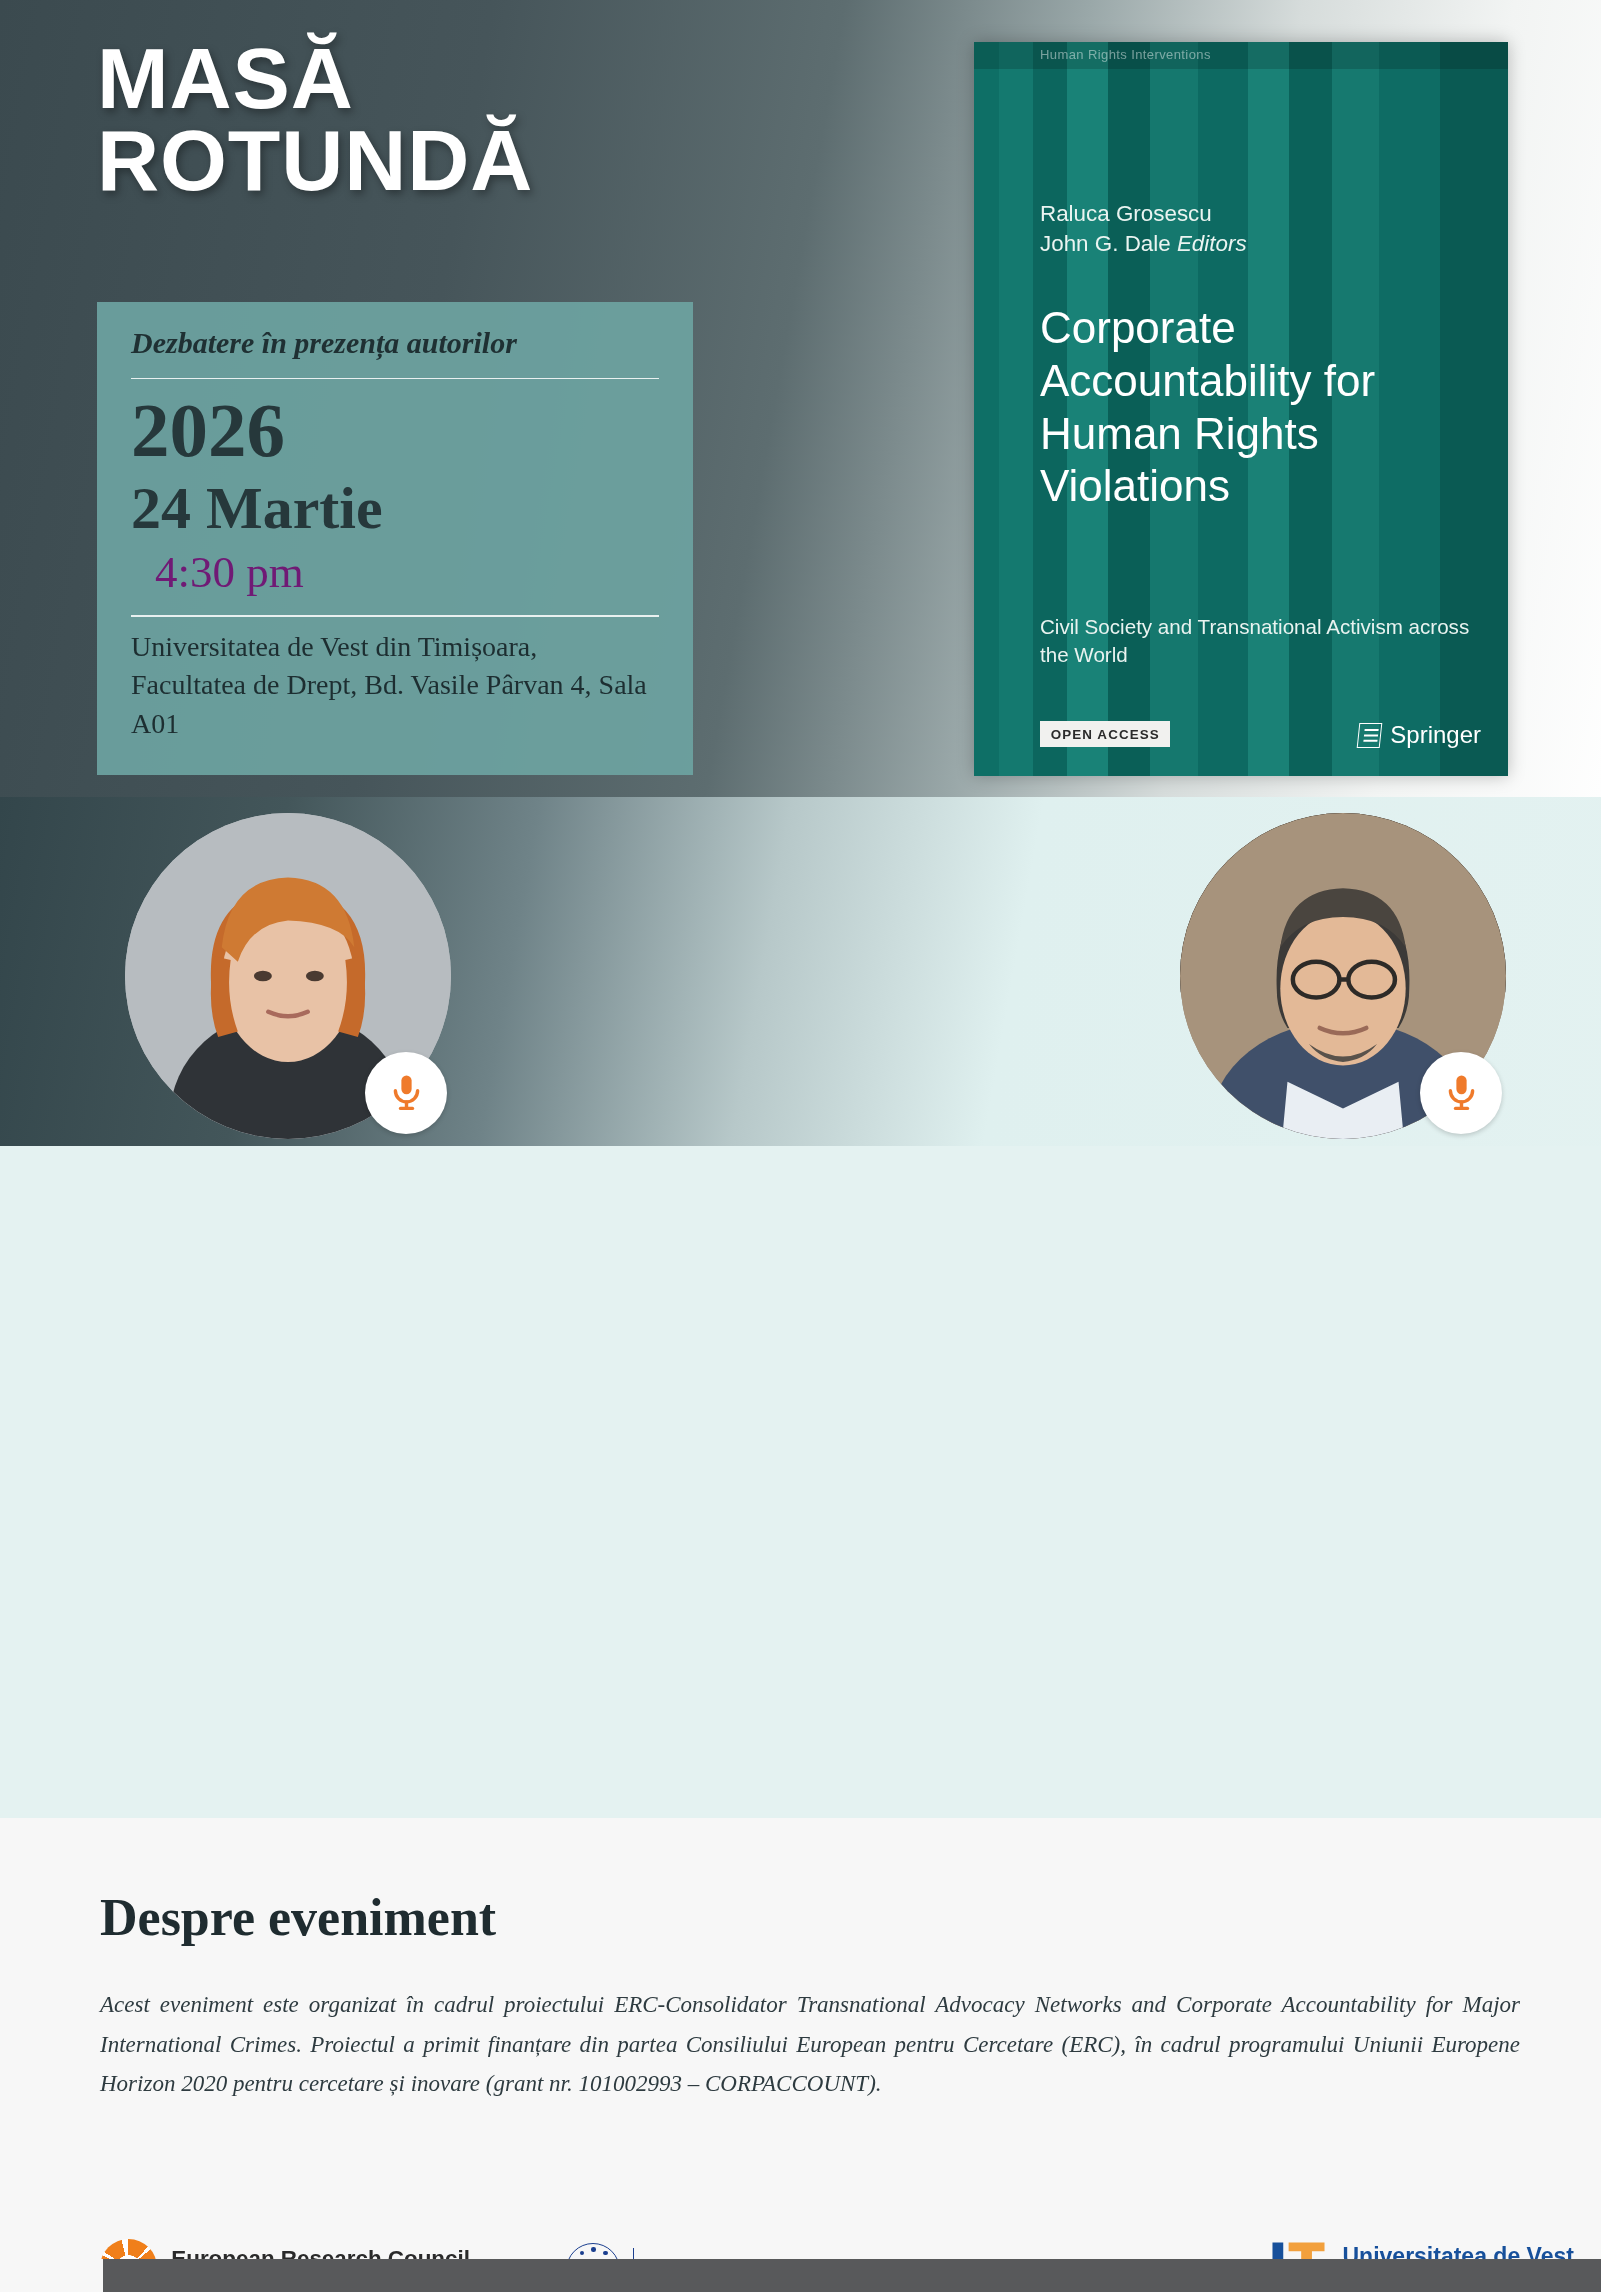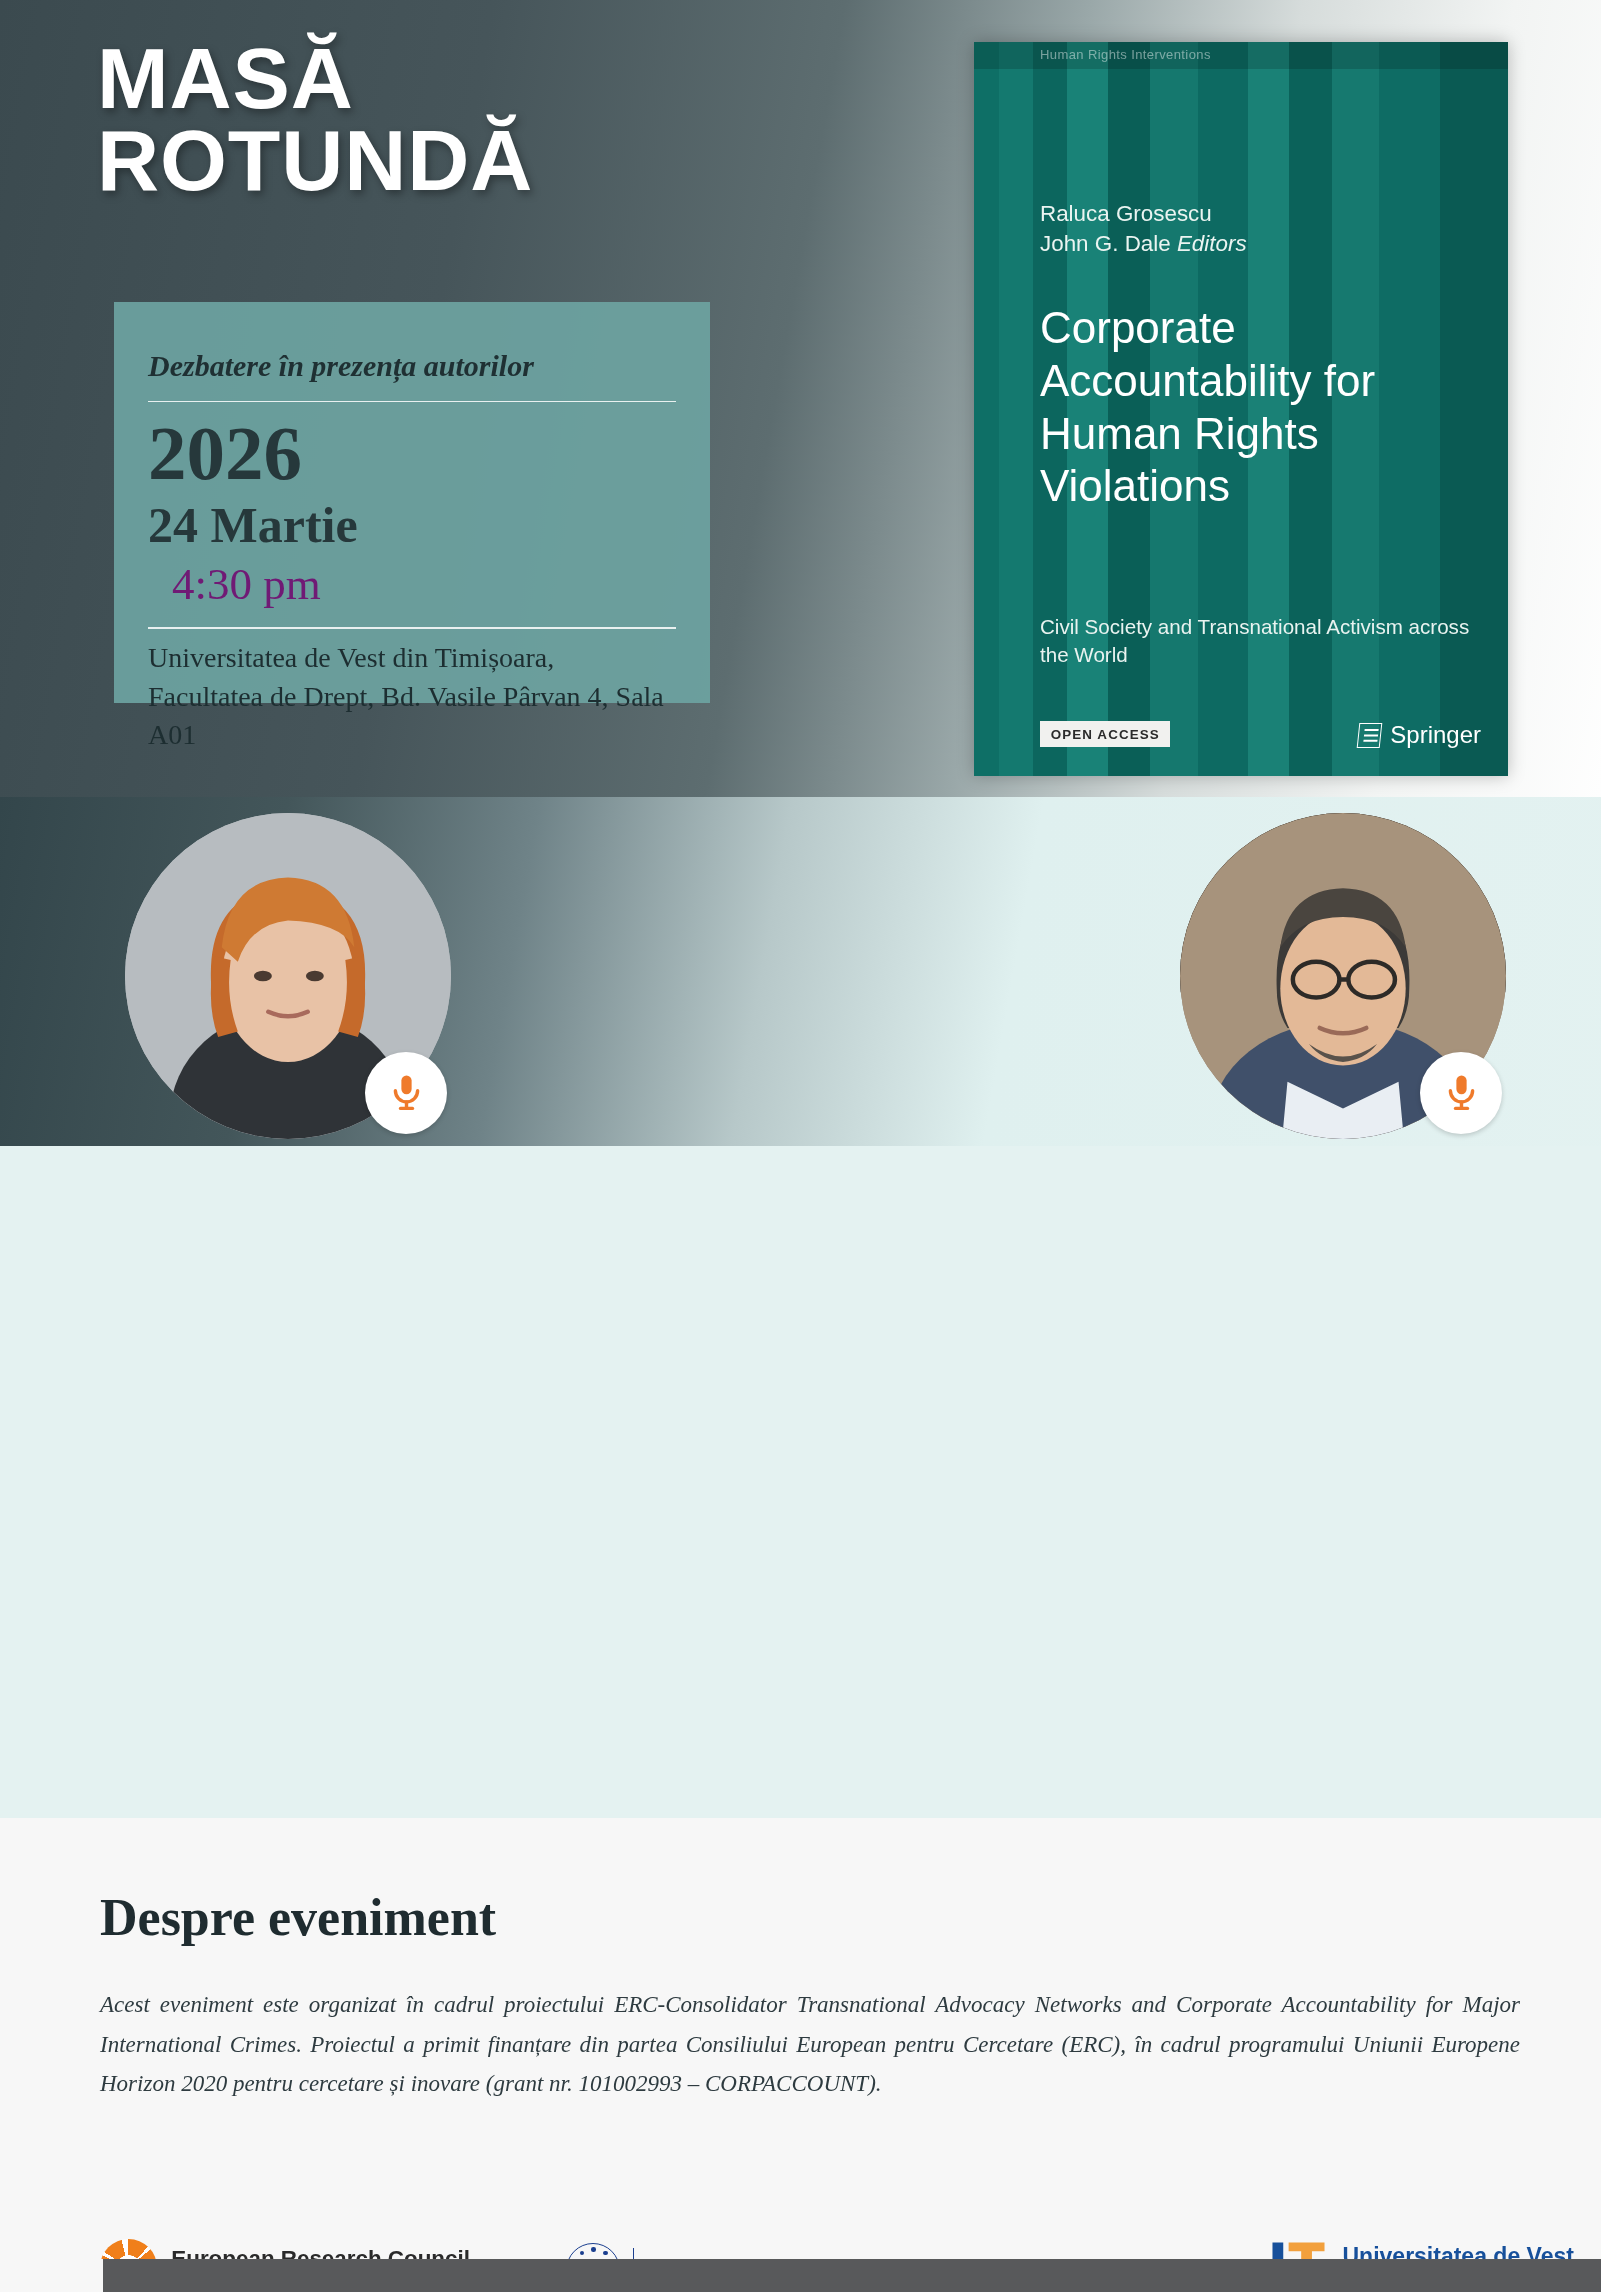--- a/index.html
+++ b/index.html
@@ -33,26 +33,26 @@
     font-weight: 800;
     font-size: 86px;
     line-height: 0.95;
     letter-spacing: 0.9px;
     text-shadow: 2.7px 3.6px 9px rgba(0,0,0,0.35);
   }
   .hero-title span { display: block; }
 
   .info-card {
     position: absolute;
-    left: 114px;
+    left: 97px;
     top: 302px;
     width: 596px;
-    height: 401px;
+    height: 473px;
     background: rgba(109, 163, 160, 0.93);
-    padding: 45px 34px 0 34px;
+    padding: 22px 34px 0 34px;
     color: #25373a;
   }
   .info-sub {
     font-family: "Liberation Serif", serif;
     font-style: italic;
     font-weight: bold;
     font-size: 30px;
     line-height: 1.25;
     color: #1f3033;
   }
@@ -64,21 +64,21 @@
   .info-year {
     font-family: "Liberation Serif", serif;
     font-weight: bold;
     font-size: 77px;
     line-height: 1.05;
     color: #26383b;
   }
   .info-date {
     font-family: "Liberation Serif", serif;
     font-weight: bold;
-    font-size: 50px;
+    font-size: 60px;
     line-height: 1.15;
     color: #26383b;
     margin-top: 3.6px;
   }
   .info-time {
     font-family: "Liberation Serif", serif;
     font-size: 45px;
     line-height: 1.2;
     color: #701a75;
     margin-top: 1.8px;

